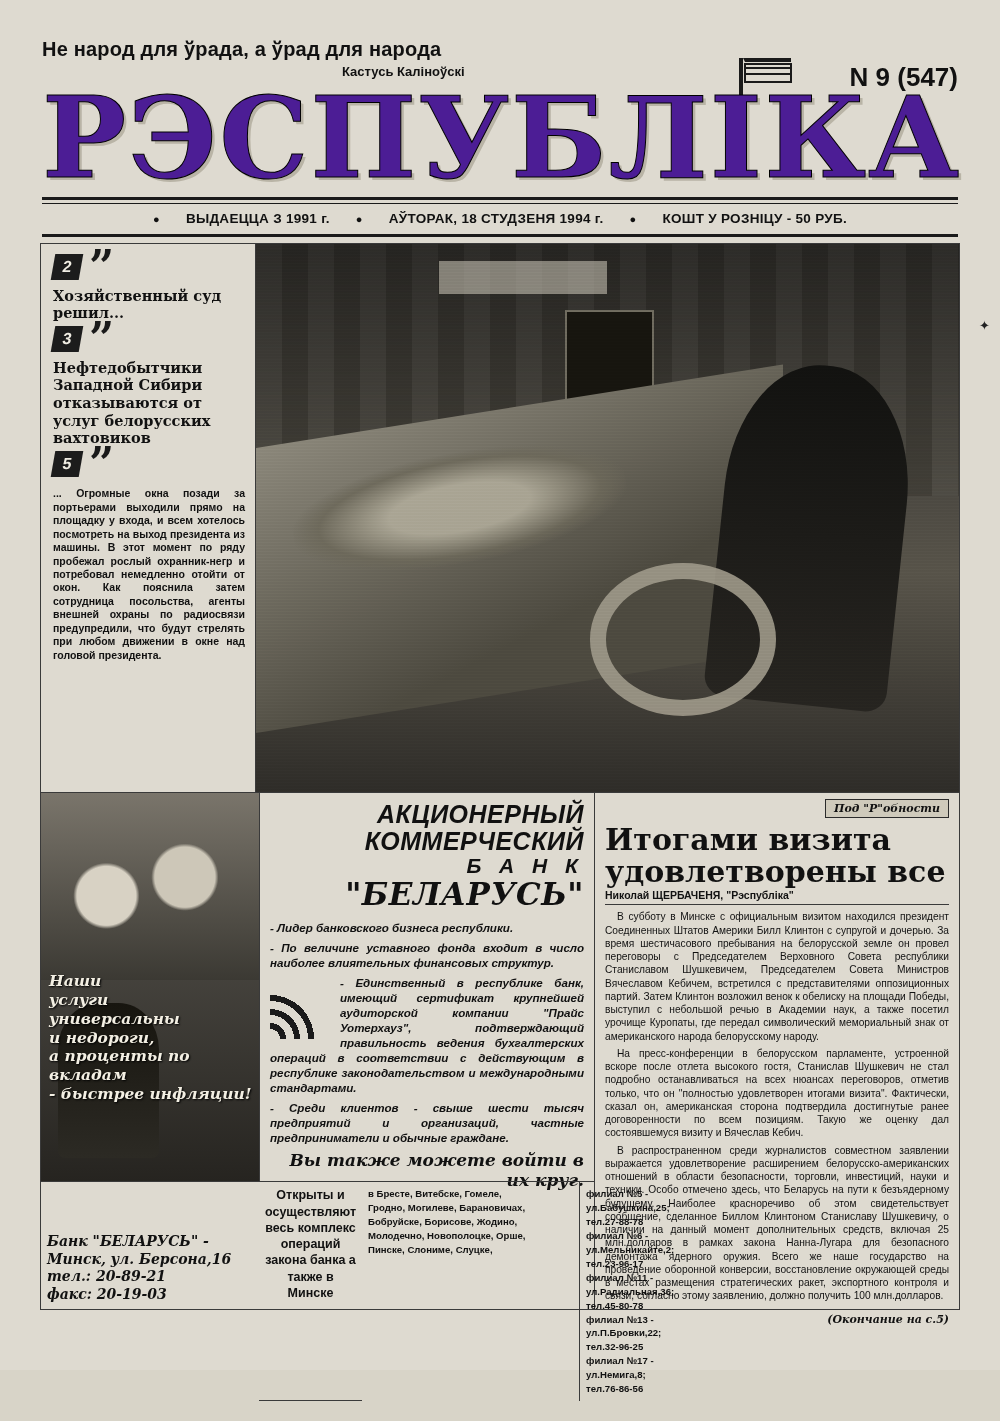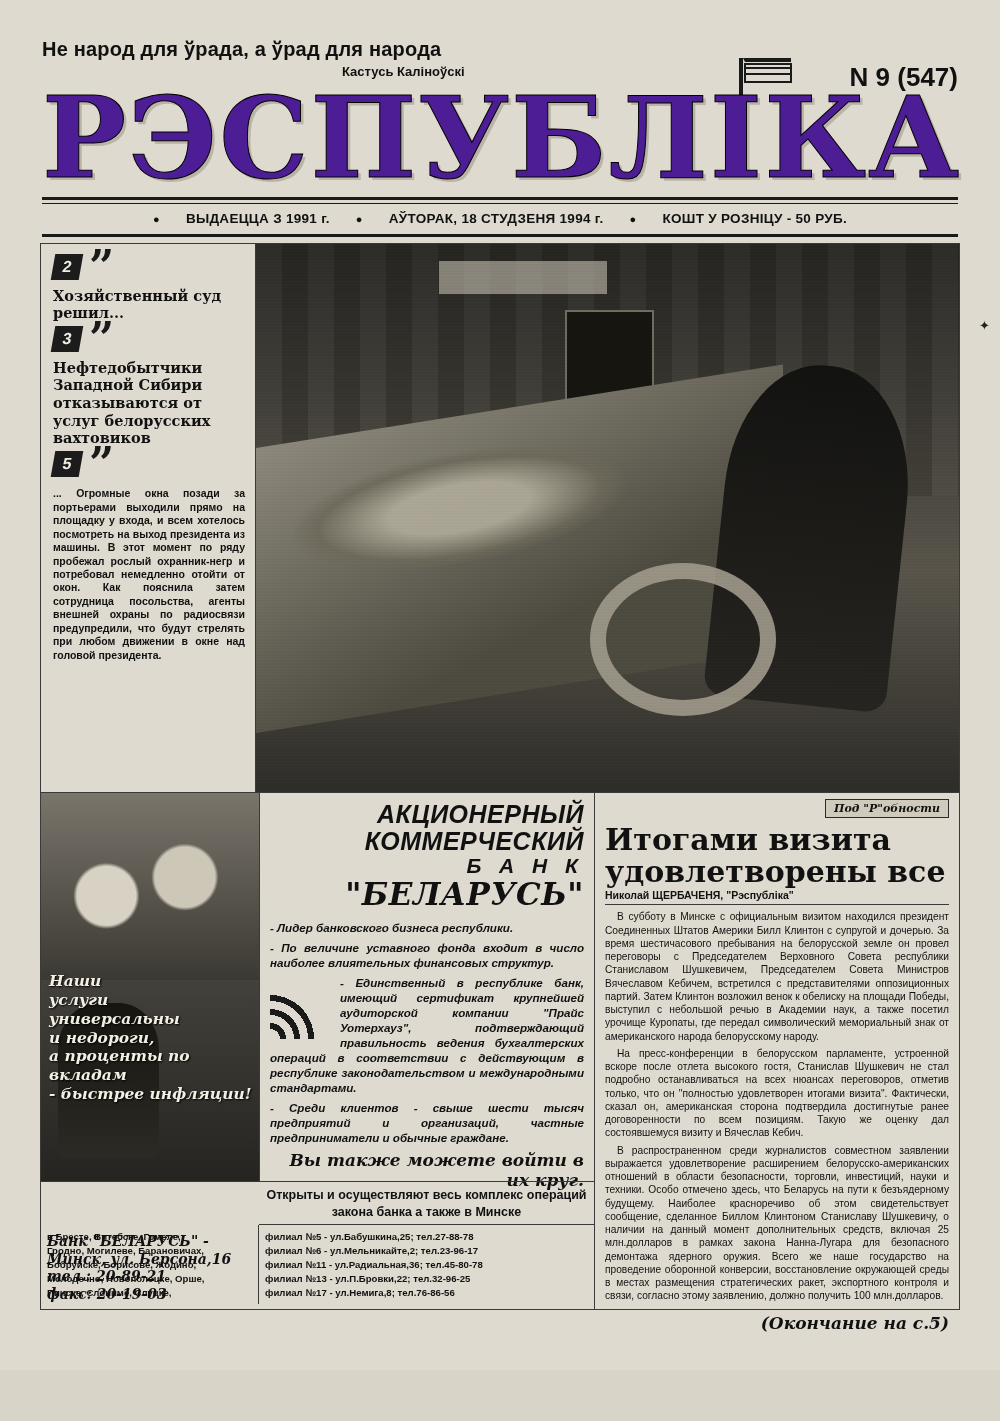--- a/index.html
+++ b/index.html
@@ -184,21 +184,21 @@
   .logo-wave{
     float:left;width:62px;height:62px;margin:2px 8px 2px 0;
     background:
       radial-gradient(circle at 0% 100%,transparent 0 10px,#1a1a1a 10px 16px,transparent 16px 24px,#1a1a1a 24px 30px,transparent 30px 38px,#1a1a1a 38px 44px,transparent 44px);
   }
   .ad-cta{
     text-align:right;font-weight:bold;font-size:17px;
     font-family:"DejaVu Serif",serif;
   }
   .ad-bottom{
-    border-top:1px solid #3a3a3a;flex:1;display:flex;flex-direction:column;
+    border-top:1px solid #3a3a3a;flex:1;display:flex;
   }
   .ad-bottom-head{
     text-align:center;font-weight:bold;font-size:12.5px;line-height:1.3;
     padding:5px 6px 4px 6px;border-bottom:1px solid #3a3a3a;
     margin-left:218px;
   }
   .branches{display:flex;font-size:9.6px;line-height:1.45;font-weight:bold;}
   .branches .col{padding:5px 6px;box-sizing:border-box;}
   .branches .col1{width:218px;border-right:1px solid #3a3a3a;}
   .branches .col2{flex:1;}
@@ -216,21 +216,21 @@
     font-family:"DejaVu Serif",serif;font-weight:bold;
     font-size:30px;line-height:1.05;margin:6px 0 2px 0;
   }
   .art-author{
     font-size:10.5px;font-weight:bold;border-bottom:1px solid #3a3a3a;
     padding-bottom:3px;margin-bottom:5px;
   }
   .art-body{font-size:10.2px;line-height:1.3;text-align:justify;}
   .art-body p{margin:0 0 4px 0;text-indent:12px;}
   .art-end{
-    text-align:right;font-weight:bold;font-style:italic;font-size:17px;margin-top:6px;
+    text-align:right;font-weight:bold;font-style:italic;font-size:11px;margin-top:6px;
     font-family:"DejaVu Serif",serif;
   }
   .speck{position:absolute;right:10px;top:318px;font-size:13px;color:#222;}
 </style>
 </head>
 <body>
 
 <div class="page">
 
   <div class="masthead">

